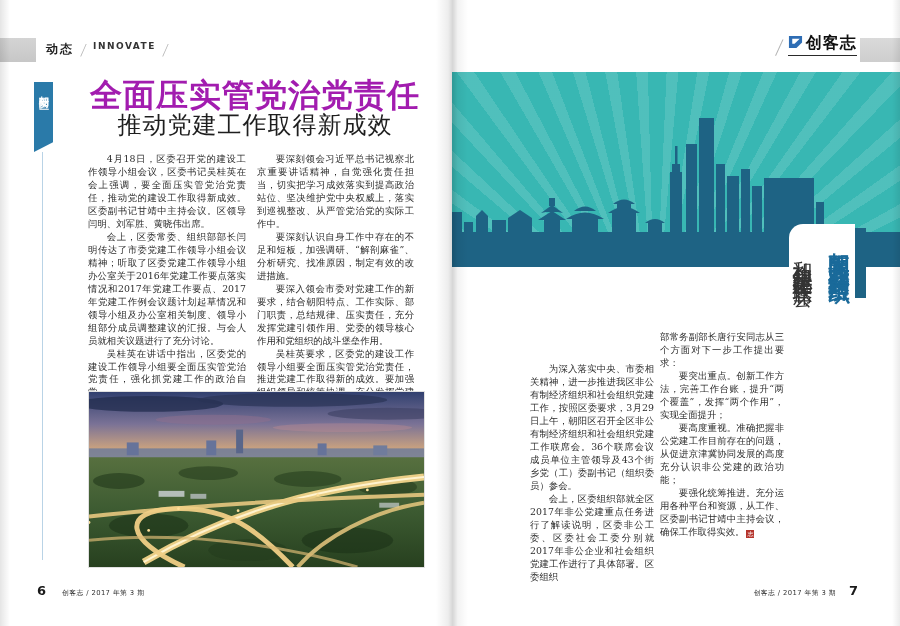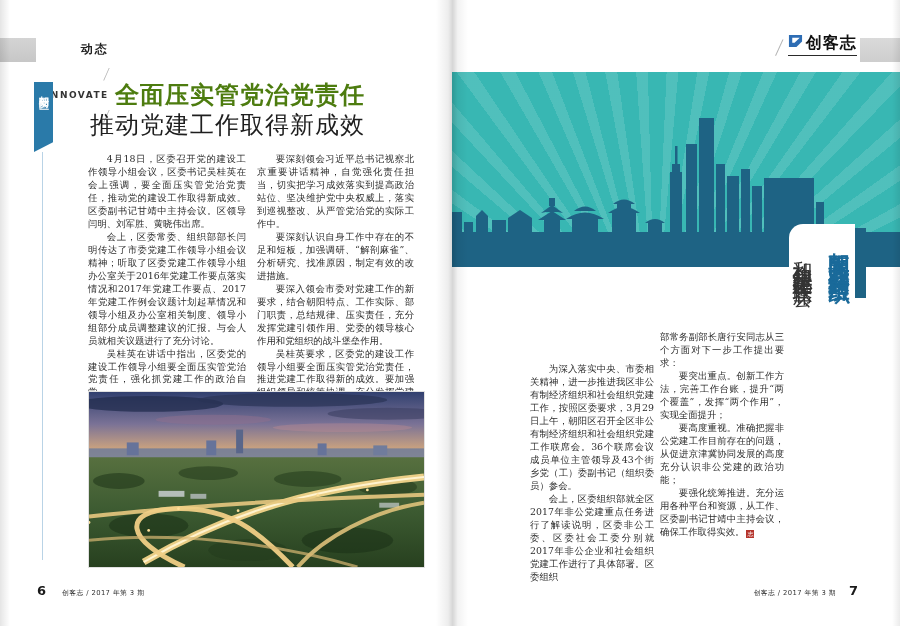--- a/index.html
+++ b/index.html
@@ -9,40 +9,40 @@
 
   
   .edge-left{left:0;top:0;width:10px;height:626px;background:linear-gradient(to right,rgba(0,0,0,.10),rgba(0,0,0,0));z-index:40;pointer-events:none;}
   .edge-right{right:0;top:0;width:8px;height:626px;background:linear-gradient(to left,rgba(0,0,0,.08),rgba(0,0,0,0));z-index:40;pointer-events:none;}
   .gutter{left:436px;top:0;width:32px;height:626px;z-index:30;pointer-events:none;
     background:linear-gradient(to right,rgba(0,0,0,0) 0%,rgba(0,0,0,.07) 38%,rgba(0,0,0,.16) 52%,rgba(0,0,0,.05) 68%,rgba(0,0,0,0) 100%);}
 
   
   .bleed-left{left:0;top:38px;width:36px;height:24px;background:linear-gradient(#d4d4d4,#c7c7c7);}
   .bleed-right{left:860px;top:38px;width:40px;height:24px;background:linear-gradient(#dadada,#cecece);}
-  .hdr-left{left:46px;top:41px;display:flex;align-items:flex-end;gap:7px;flex-direction:column;}
+  .hdr-left{left:46px;top:41px;display:flex;align-items:flex-start;gap:7px;}
   .sec-cn{font-size:12px;font-weight:bold;color:#222;letter-spacing:2px;}
   .sec-en{font-size:9px;font-weight:bold;color:#333;letter-spacing:1.5px;}
   .slash{color:#b3b3b3;font-size:15px;font-weight:200;transform:skewX(-8deg);}
 
   
   .hdr-right{left:776px;top:33px;display:flex;align-items:flex-start;gap:5px;}
   .hdr-right .slash{font-size:20px;margin-top:2px;}
   .logo-col{display:flex;flex-direction:column;}
-  .logo-row{display:flex;align-items:flex-start;gap:3px;}
+  .logo-row{display:flex;align-items:center;gap:3px;}
   .logo-text{font-family:"DejaVu Serif",serif;font-weight:bold;font-size:16px;color:#101010;letter-spacing:1px;}
   .logo-tag{font-size:6.5px;font-weight:bold;color:#1c1c1c;letter-spacing:0.6px;margin-top:1px;border-top:1px solid #2a2a2a;padding-top:18px;}
 
   
   .ribbon{left:34px;top:82px;width:19px;height:70px;background:#2a7aa9;
     clip-path:polygon(0 0,100% 0,100% 86%,0 100%);display:flex;justify-content:center;}
   .ribbon span{writing-mode:vertical-rl;color:#fff;font-size:10px;font-weight:bold;letter-spacing:2px;padding-top:6px;}
   .vline{left:42px;top:152px;width:1px;height:408px;background:#b9d3e6;}
   .atitle{left:90px;top:80px;line-height:30px;font-family:"DejaVu Serif",serif;}
-  .atitle .t1{font-size:24px;font-weight:bold;color:#4d7c0f;letter-spacing:1px;text-align:right;}
+  .atitle .t1{font-size:32px;font-weight:bold;color:#a21caf;letter-spacing:1px;}
   .atitle .t2{font-size:24px;font-weight:normal;color:#1e1e1e;letter-spacing:1px;text-align:center;}
 
   .bodycol p{margin:0;font-family:"DejaVu Serif",serif;font-size:9.4px;line-height:1.38;color:#2c2c2c;
     text-align:justify;text-indent:2em;}
   .bodycol p.noindent{text-indent:0;}
   .lcol1{left:88px;top:153px;width:158px;}
   .lcol2{left:257px;top:153px;width:157px;}
   .endmark{display:inline-block;width:8px;height:8px;background:#b5342c;color:#fff;font-size:6px;
     line-height:8px;text-align:center;text-indent:0;margin-left:2px;vertical-align:-1px;font-family:"DejaVu Sans",sans-serif;}
 

